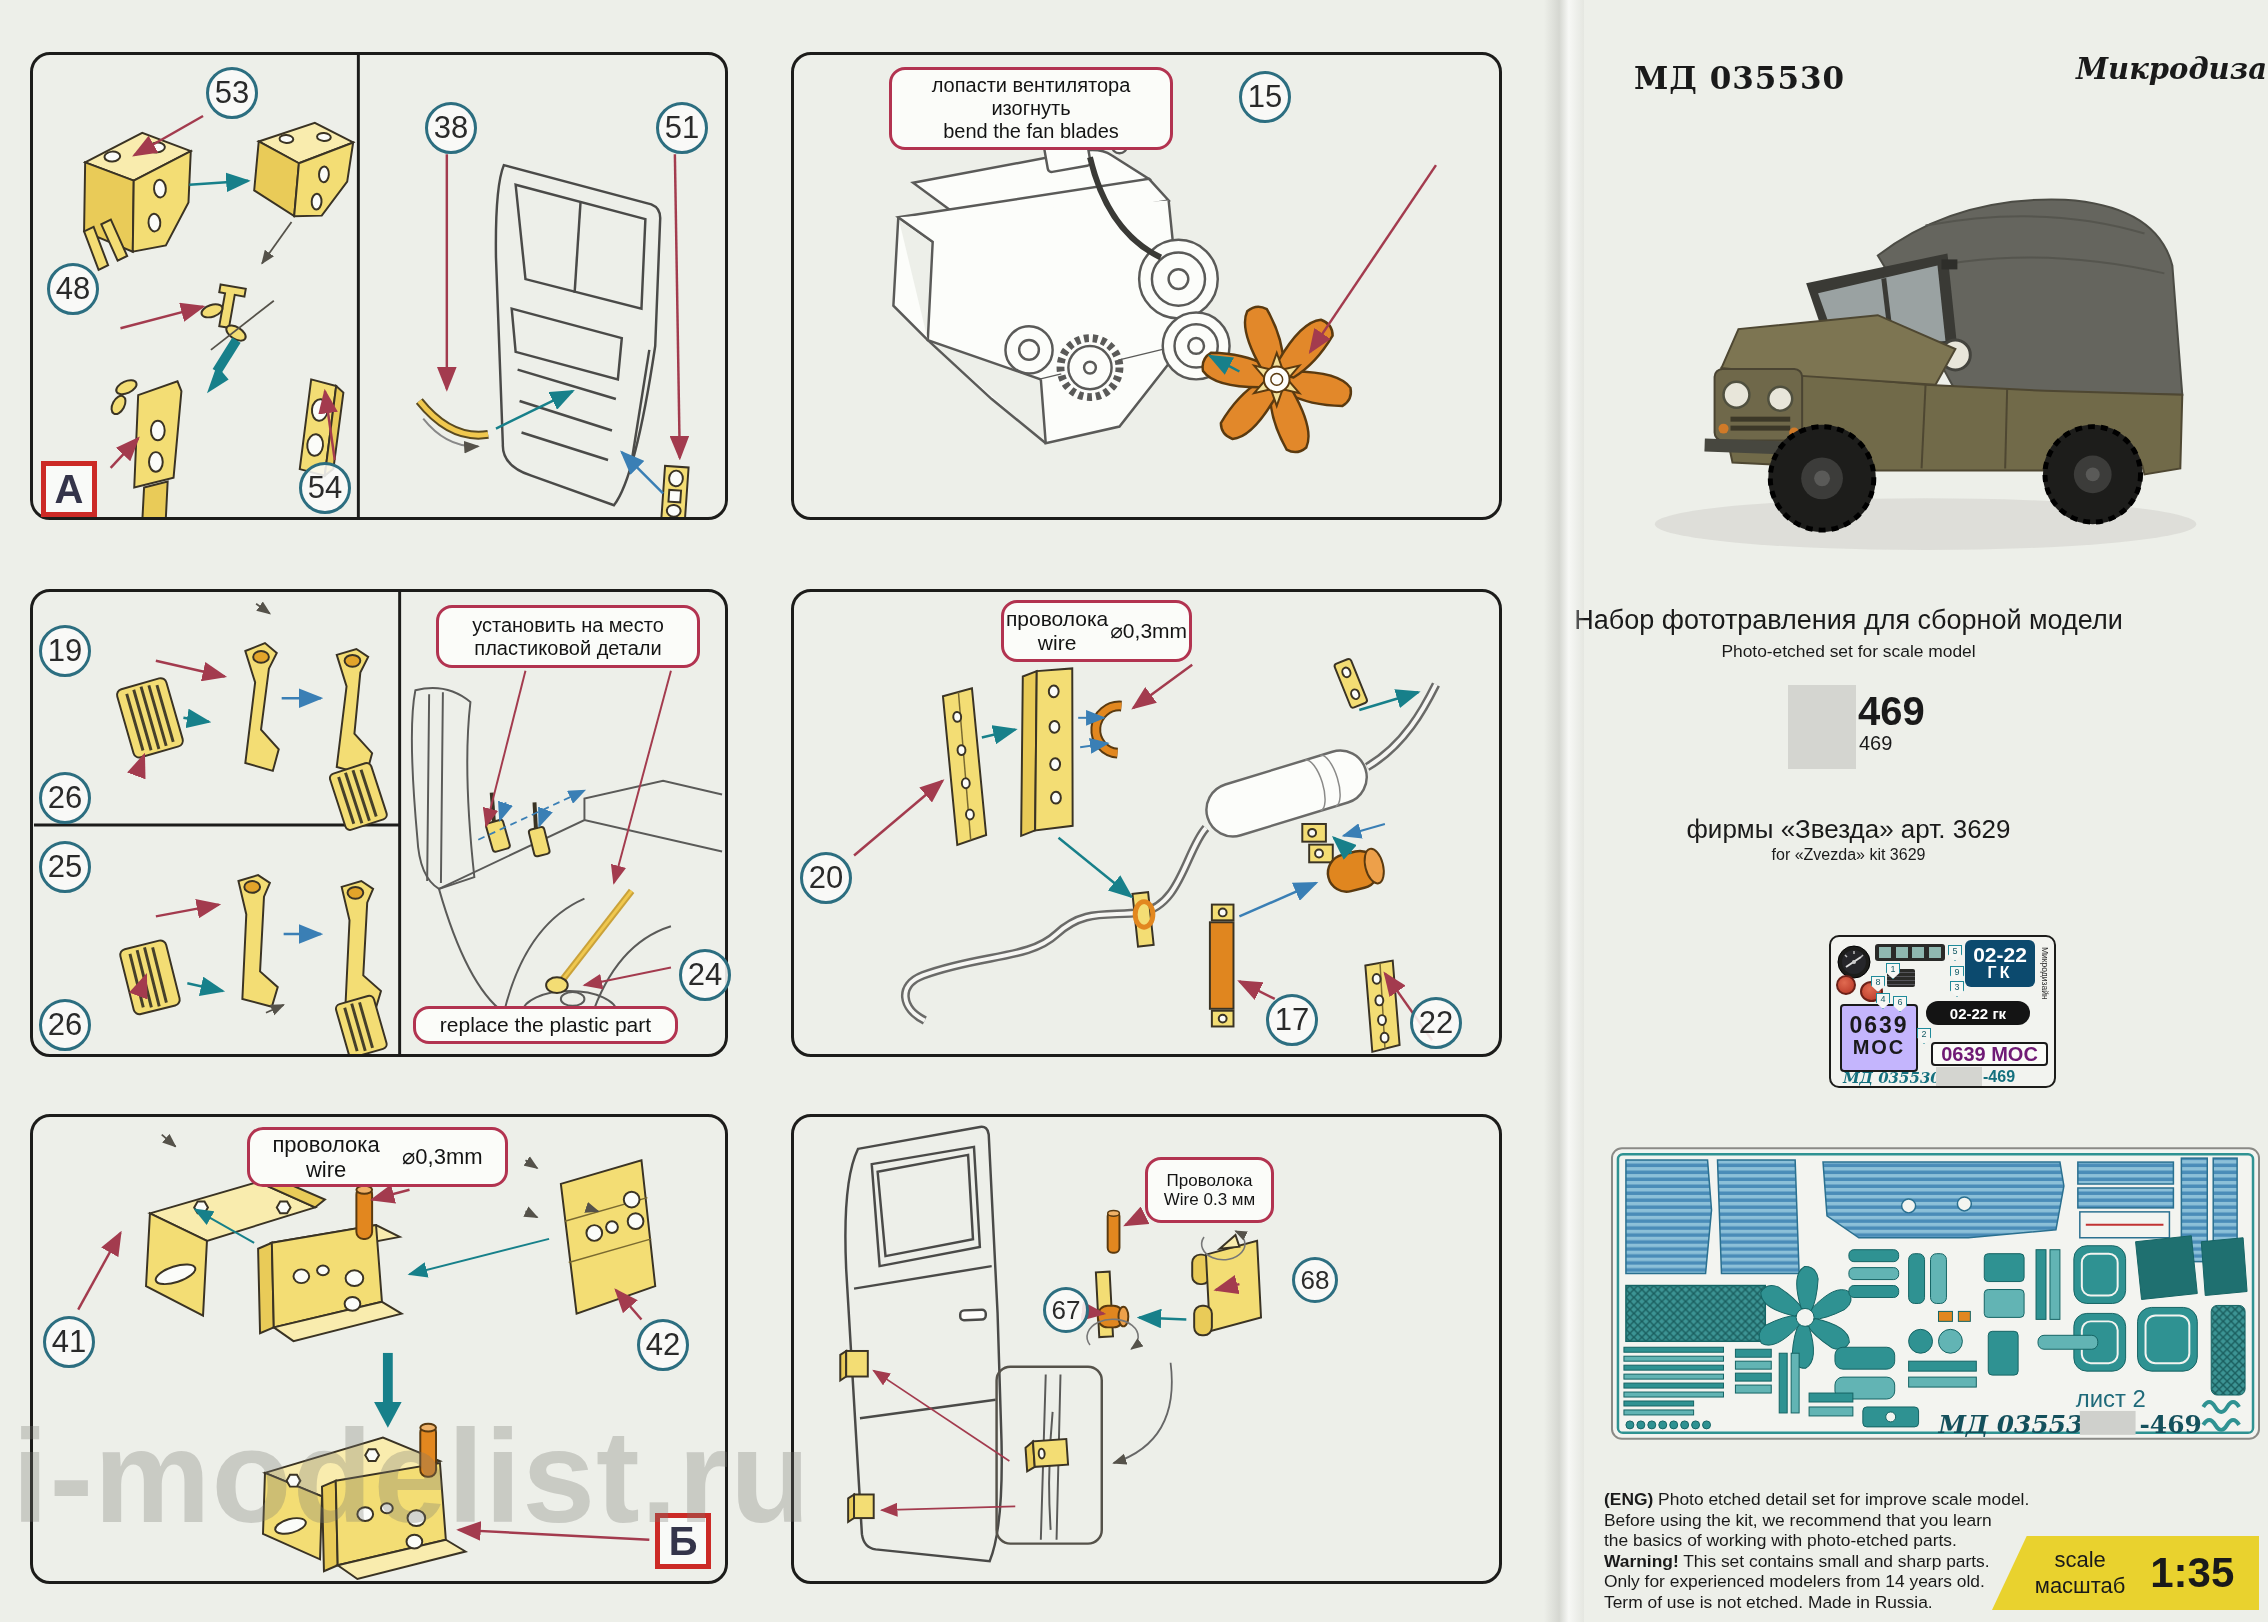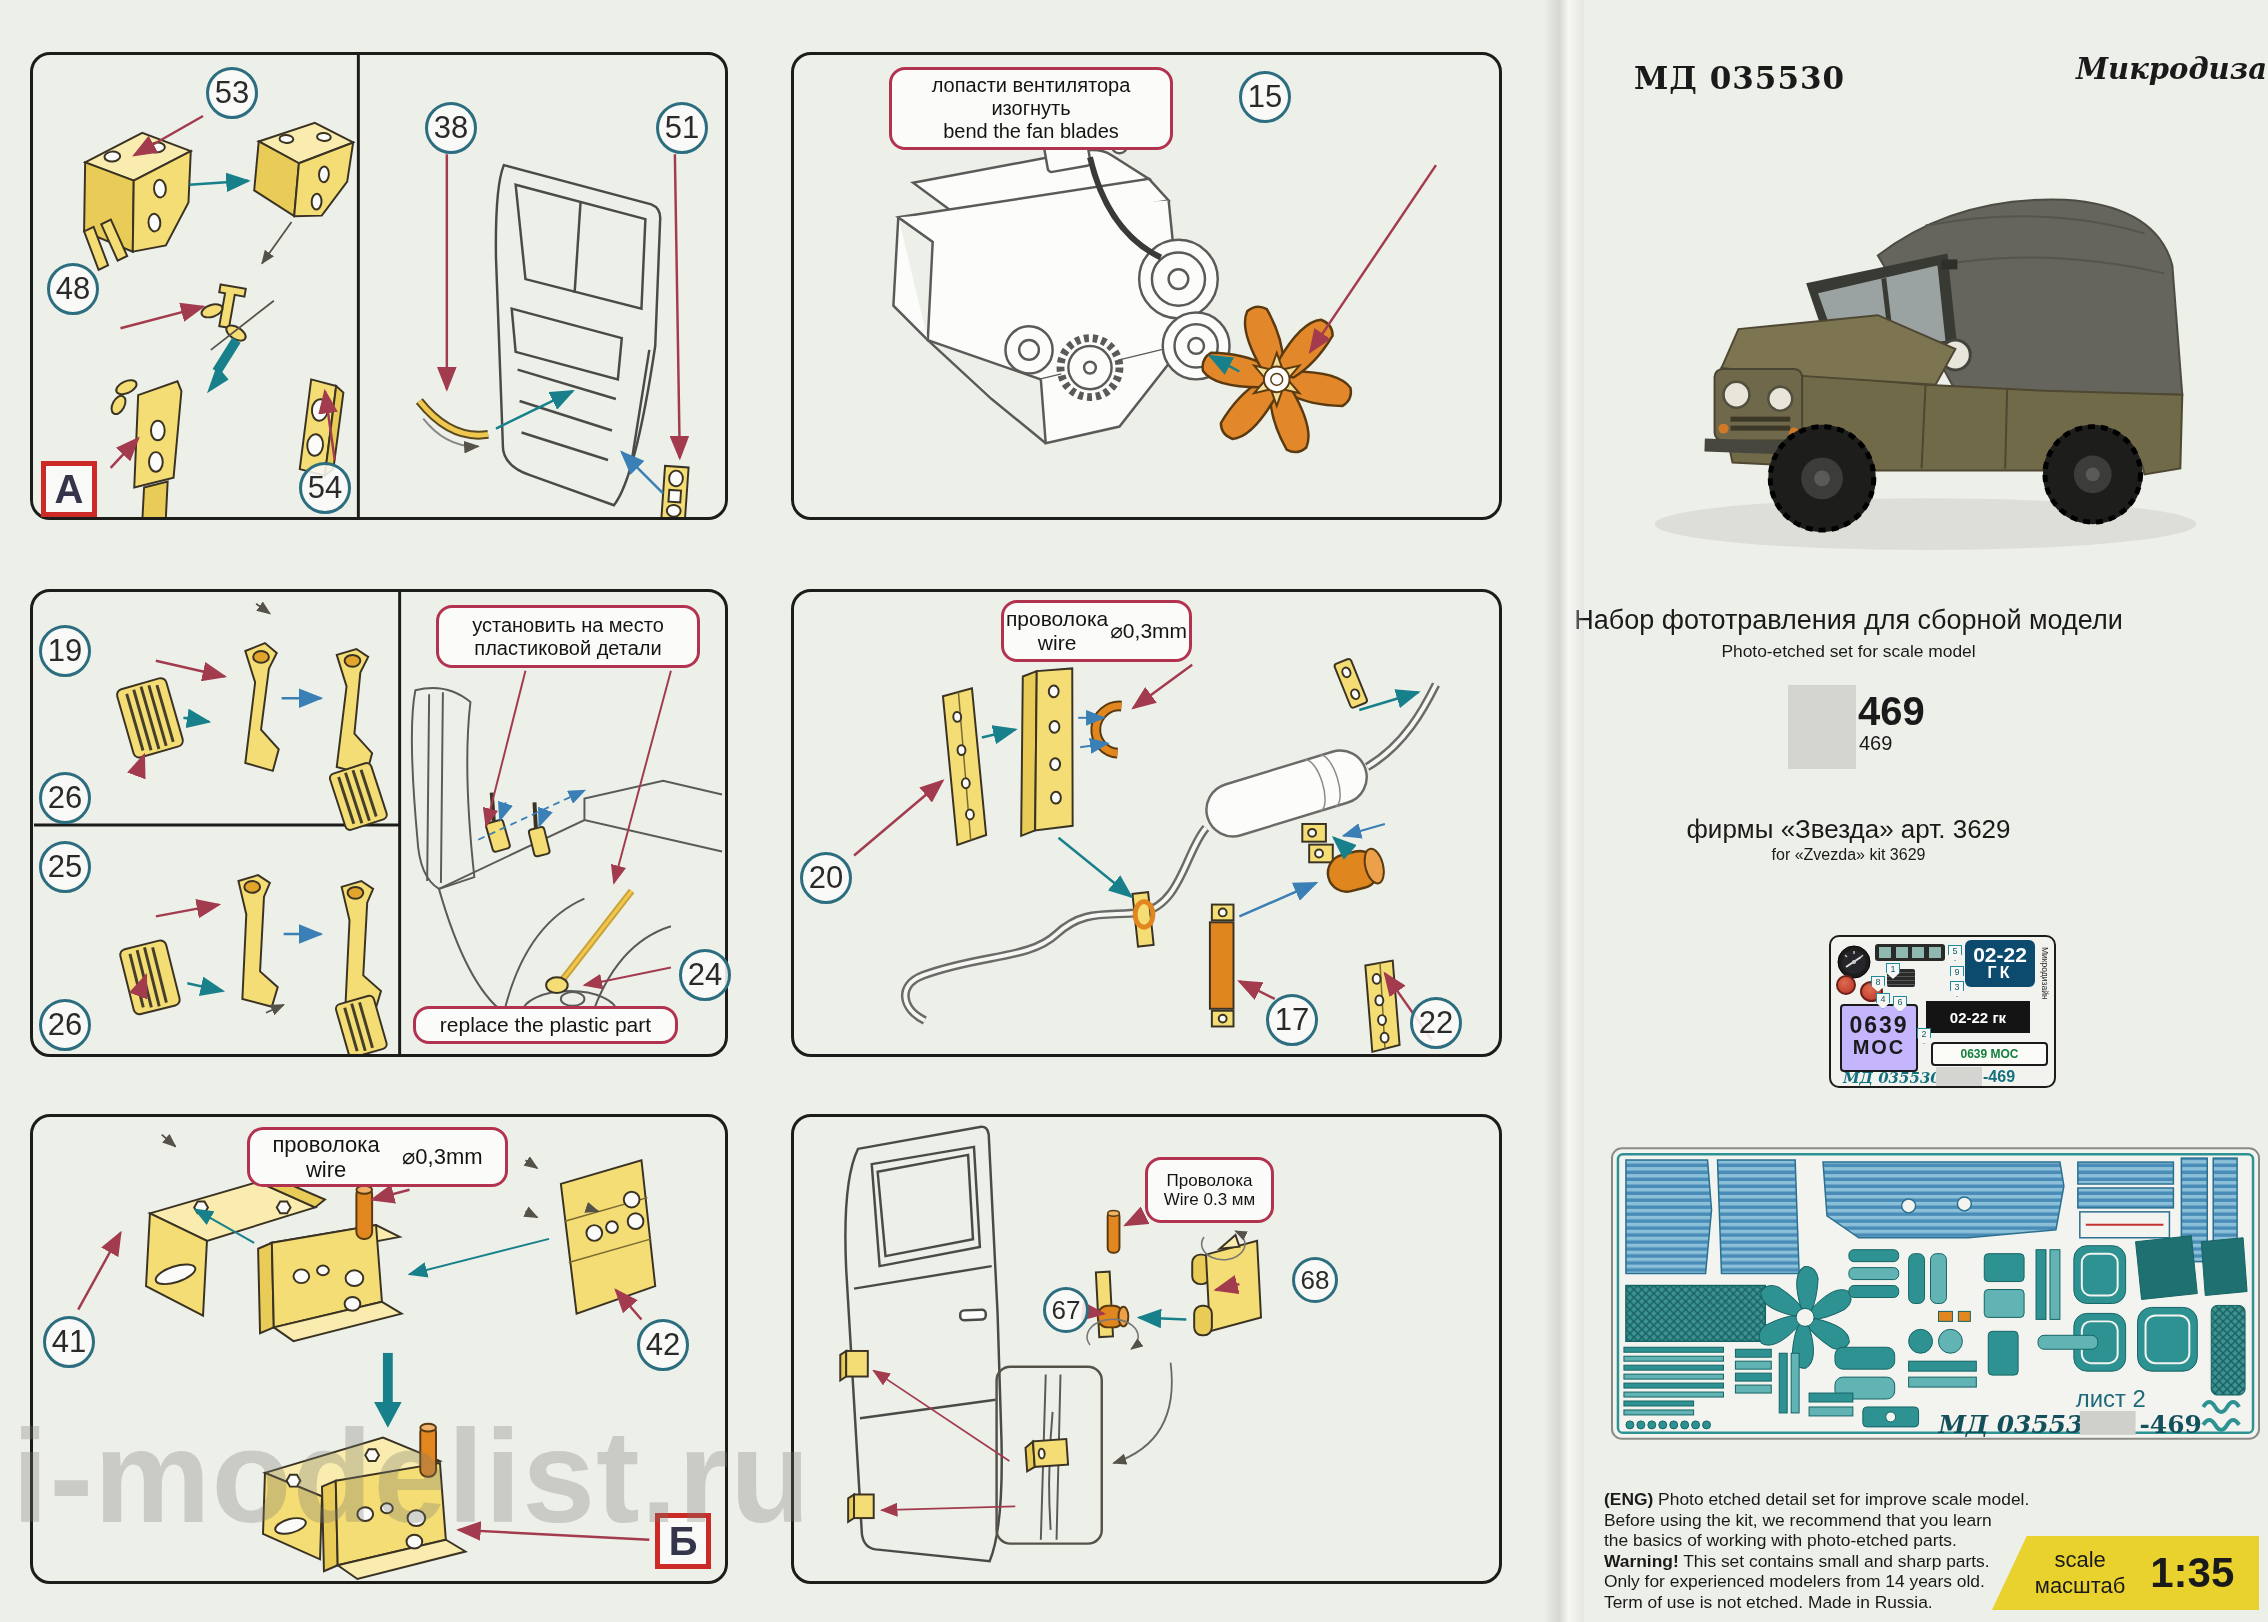--- a/index.html
+++ b/index.html
@@ -589,26 +589,26 @@
     <span style="width:12px;height:11px;background:#8fb8b0;display:inline-block"></span>
       <span style="width:12px;height:11px;background:#8fb8b0;display:inline-block"></span>
   </div>
   <div class="abs" style="left:5px;top:38px;width:20px;height:20px;border-radius:50%;background:radial-gradient(circle at 40% 35%,#e06a50,#b53324);border:2px solid #6a2018;box-sizing:border-box"></div>
   <div class="abs" style="left:29px;top:44px;width:23px;height:21px;border-radius:50%;background:radial-gradient(circle at 40% 35%,#e06a50,#b53324);border:2px solid #6a2018;box-sizing:border-box"></div>
   <div class="abs" style="left:56px;top:32px;width:28px;height:18px;background:repeating-linear-gradient(#2a2a28 0 3px,#55555a 3px 4px);border-radius:2px"></div>
   <div class="abs" style="left:134px;top:3px;width:70px;height:47px;background:#0c4a6e;border-radius:6px;color:#fff;text-align:center;font-weight:bold;line-height:1">
     <div style="font-size:21px;margin-top:4px">02-22</div>
     <div style="font-size:16px;letter-spacing:3px">ГК</div>
   </div>
-  <div class="abs" style="left:95px;top:64px;width:104px;height:32px;background:#141414;border-radius:0;color:#fff;font-weight:bold;font-size:15px;display:flex;align-items:center;justify-content:center">02-22 гк</div>
+  <div class="abs" style="left:95px;top:64px;width:104px;height:24px;background:#141414;border-radius:12px;color:#fff;font-weight:bold;font-size:15px;display:flex;align-items:center;justify-content:center">02-22 гк</div>
   <div class="abs" style="left:9px;top:67px;width:78px;height:68px;background:#c4b5fd;border:2.5px solid #1a1a1a;border-radius:4px;box-sizing:border-box;color:#1a1a1a;text-align:center;font-weight:bold;line-height:1.05">
     <div style="font-size:23px;margin-top:7px;letter-spacing:2px">0639</div>
     <div style="font-size:20px;letter-spacing:2px">МОС</div>
   </div>
-  <div class="abs" style="left:100px;top:105px;width:117px;height:24px;background:#fbfcf8;border:2px solid #1a1a1a;border-radius:4px;box-sizing:border-box;color:#15803d;font-weight:bold;font-size:12px;display:flex;align-items:center;justify-content:center">0639 МОС</div>
+  <div class="abs" style="left:100px;top:105px;width:117px;height:24px;background:#fbfcf8;border:2px solid #1a1a1a;border-radius:4px;box-sizing:border-box;color:#701a75;font-weight:bold;font-size:20px;display:flex;align-items:center;justify-content:center">0639 МОС</div>
   <div class="tag" style="left:117px;top:8px">5</div>
   <div class="tag" style="left:55px;top:26px">1</div>
   <div class="tag" style="left:40px;top:39px">8</div>
   <div class="tag" style="left:45px;top:56px">4</div>
   <div class="tag" style="left:62px;top:59px">6</div>
   <div class="tag" style="left:119px;top:29px">9</div>
   <div class="tag" style="left:119px;top:44px">3</div>
   <div class="tag" style="left:86px;top:91px">2</div>
   <div class="abs teal" style="left:12px;top:132px;font-family:'DejaVu Serif',serif;font-style:italic;font-weight:bold;font-size:15px">МД 035530</div>
   <div class="greybox" style="left:105px;top:130px;width:46px;height:19px"></div>

